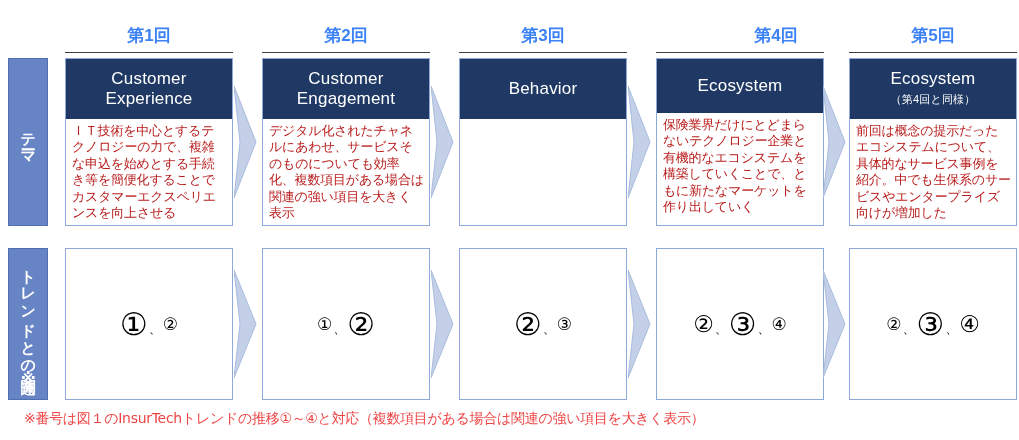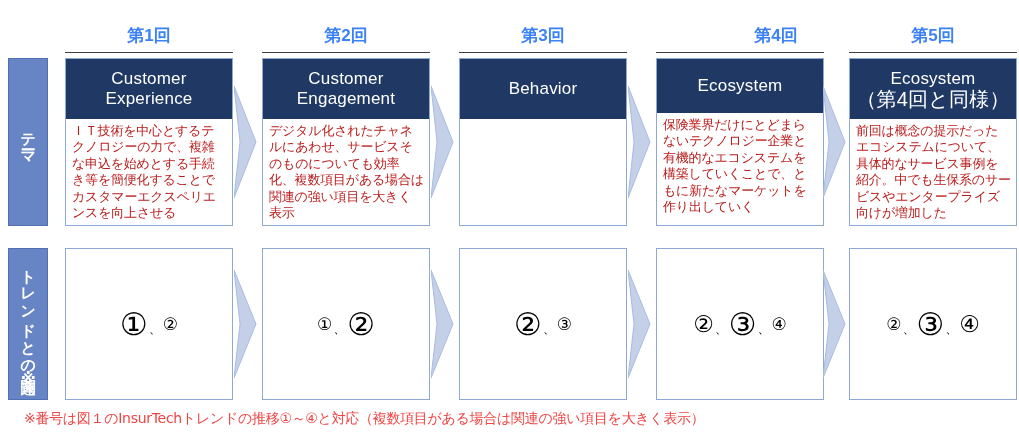--- a/index.html
+++ b/index.html
@@ -77,21 +77,21 @@
     flex-direction:column;
     align-items:center;
     justify-content:center;
     font-size:17px;
     line-height:20px;
     text-align:center;
     font-weight:normal;
     letter-spacing:0.2px;
   }
   .theme-head.two-line{height:60px;}
-  .theme-head .l2{font-size:20px;}
+  .theme-head .l2{font-size:11px;}
   .theme-body{
     box-sizing:border-box;
     padding:4px 5px 2px 6px;
     font-size:13px;
     line-height:16.4px;
     color:#b91c1c;
     font-family:Liberation Sans, sans-serif;
     letter-spacing:-0.2px;
     text-align:left;
     word-break:break-all;

